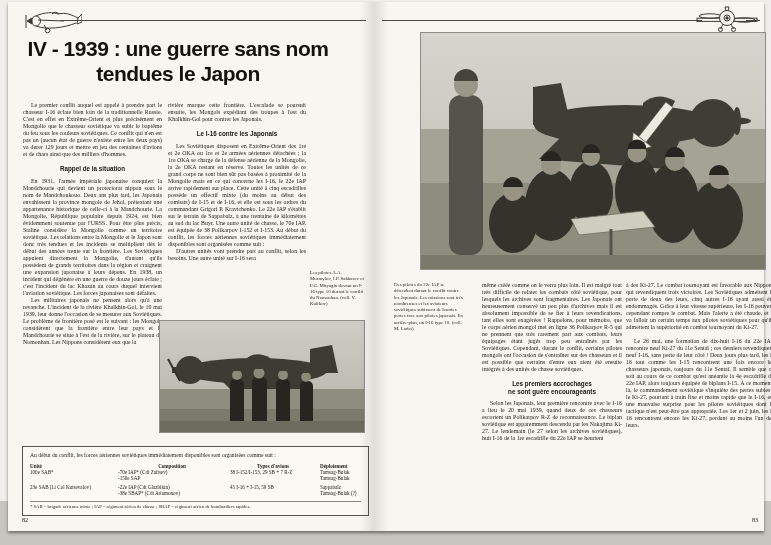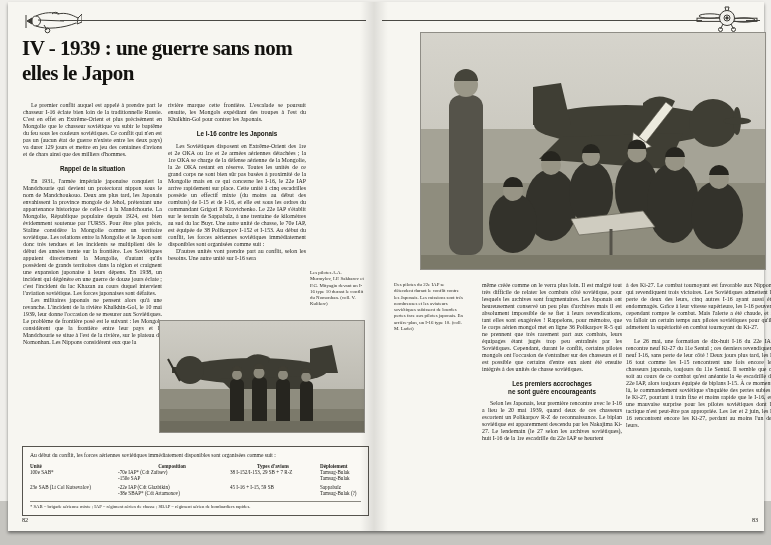--- a/index.html
+++ b/index.html
@@ -7,22 +7,22 @@
   #canvas{position:relative;width:771px;height:545px;background:linear-gradient(#efeeea 0 92%,#c6c5c0 92% 100%);}
   #spread{position:absolute;left:8px;top:2px;width:756px;height:529px;background:#f7f6f1;
           box-shadow:0 2px 3px rgba(0,0,0,.45);}
   .abs{position:absolute;}
   
   #gutter{left:352px;top:0;width:28px;height:529px;
           background:linear-gradient(90deg,rgba(0,0,0,0) 0,rgba(0,0,0,.10) 50%,rgba(0,0,0,0) 100%);}
   
   .hrule{height:1px;background:#4a4944;}
   
-  #title{left:14px;top:34px;width:312px;color:#13120f;
-         font-family:Liberation Serif, serif;font-weight:bold;font-size:21px;line-height:25px;letter-spacing:-.5px;}
+  #title{left:14px;top:34px;width:312px;text-align:center;color:#13120f;
+         font-family:Liberation Sans, sans-serif;font-weight:bold;font-size:21px;line-height:25px;letter-spacing:-.5px;}
   
   .col{color:#1d1c19;font-size:5.9px;line-height:7px;text-align:justify;overflow:hidden;}
   .col p{margin:0;text-indent:8px;}
   .sec-heading{font-family:"Liberation Sans",sans-serif;font-weight:bold;font-size:6.3px;line-height:7.5px;
                text-align:center;text-indent:0;margin:7px 0 5px;color:#16150f;}
   .pbreak{height:7px;}
   
   .caption{font-size:4.9px;line-height:6.3px;color:#2b2a25;text-align:left;}
   
   .photo{border:1px solid #8f8d86;background:#c3c1b9;}
@@ -61,21 +61,21 @@
             <line x1="20" y1="17" x2="23" y2="22"></line>
             <circle cx="23.5" cy="22.5" r="2.3"></circle>
             <line x1="14" y1="12" x2="40" y2="13"></line>
           </g>
         </svg>
       </div>
       <div class="abs hrule" style="left:52px;top:18px;width:306px;"></div>
 
       <div id="title" class="abs">
         <div>IV - 1939 : une guerre sans nom</div>
-        <div>elles le Japon</div>
+        <div>tendues le Japon</div>
       </div>
 
       <div class="abs col" style="left:15px;top:100px;width:139px;height:341px;">
         <p>Le premier conflit auquel est appelé à prendre part le chasseur I-16 éclate bien loin de la traditionnelle Russie. C'est en effet en Extrême-Orient et plus précisément en Mongolie que le chasseur soviétique va subir le baptême du feu sous les couleurs soviétiques. Ce conflit qui n'en est pas un (aucun état de guerre n'existe entre les deux pays) va durer 129 jours et mettre en jeu des centaines d'avions et de chars ainsi que des milliers d'hommes.</p>
         <div class="sec-heading">Rappel de la situation</div>
         <p>En 1931, l'armée impériale japonaise conquiert la Mandchourie qui devient un protectorat nippon sous le nom de Mandchoukouo. Deux ans plus tard, les Japonais envahissent la province mongole de Jehol, prétextant une appartenance historique de celle-ci à la Mandchourie. La Mongolie, République populaire depuis 1924, est bien évidemment soutenue par l'URSS. Pour être plus précis, Staline considère la Mongolie comme un territoire soviétique. Les relations entre la Mongolie et le Japon sont donc très tendues et les incidents se multiplient dès le début des années trente sur la frontière. Les Soviétiques appuient directement la Mongolie, d'autant qu'ils possèdent de grands territoires dans la région et craignent une expansion japonaise à leurs dépens. En 1938, un incident qui dégénère en une guerre de douze jours éclate ; c'est l'incident du lac Khazan au cours duquel intervient l'aviation soviétique. Les forces japonaises sont défaites.</p>
         <p>Les militaires japonais ne pensent alors qu'à une revanche. L'incident de la rivière Khalkhin-Gol, le 10 mai 1939, leur donne l'occasion de se mesurer aux Soviétiques. Le problème de frontière posé est le suivant : les Mongols considèrent que la frontière entre leur pays et la Mandchourie se situe à l'est de la rivière, sur le plateau du Nomonhan. Les Nippons considèrent eux que la</p>
       </div>
 
       <div class="abs col" style="left:160px;top:100px;width:138px;height:212px;">

